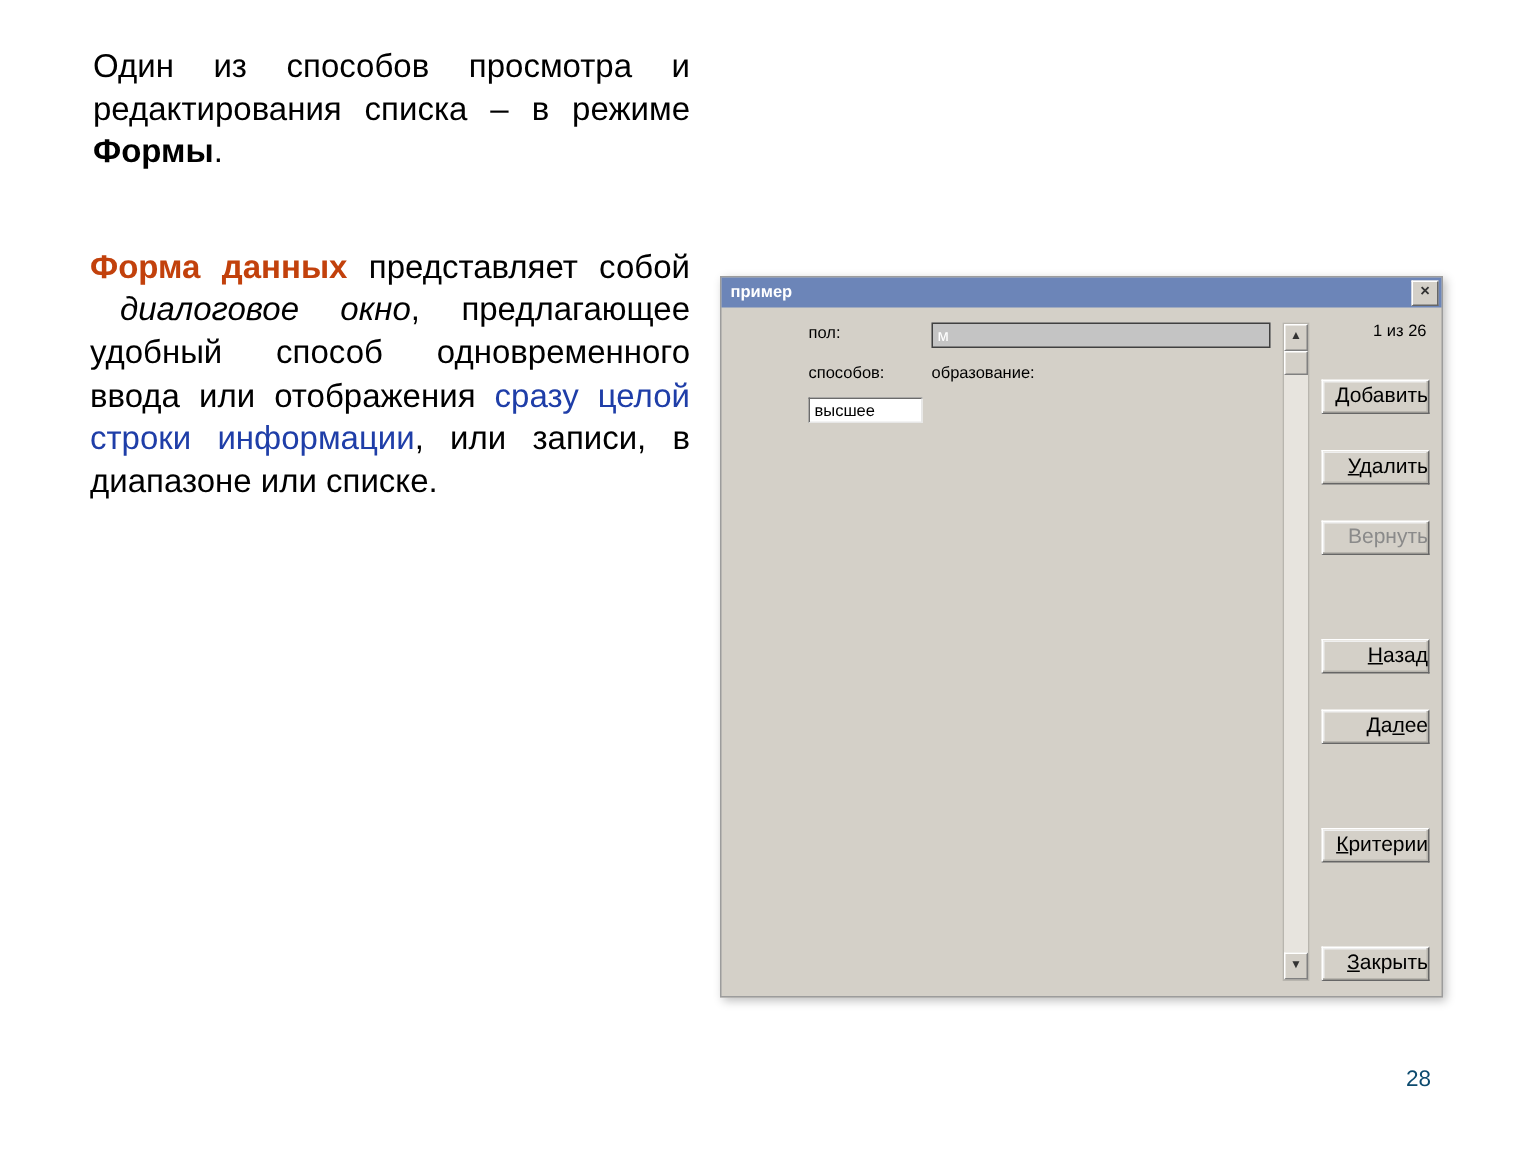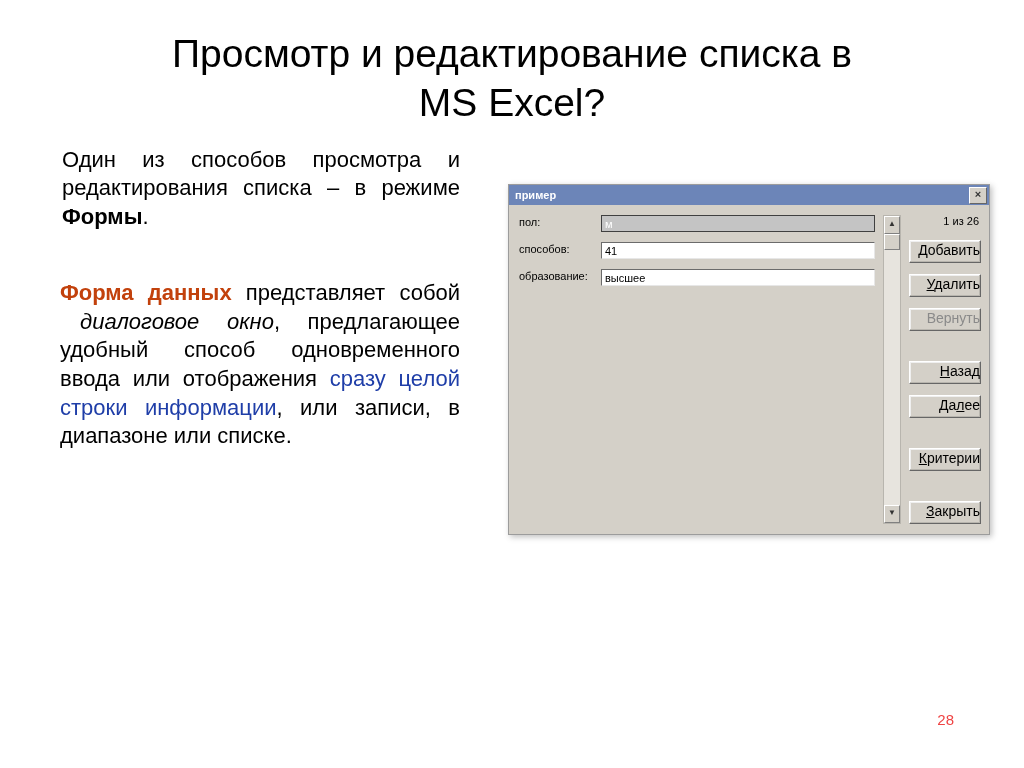--- a/index.html
+++ b/index.html
@@ -41,28 +41,28 @@
   }
   .bold { font-weight: 700; }
   .blue-bold { color: #c2410c; font-weight: 700; }
   .italic { font-style: italic; margin-left: 20px; }
   .blue { color: #1f3ea8; }
   .page-num {
     position: absolute;
     right: 70px;
     bottom: 40px;
     font-size: 15px;
-    color: #ef4444;
+    color: #0c4a6e;
     margin-top: 32px;
   }
 
   
   .dlg {
     position: absolute;
-    left: 508px;
+    left: 480px;
     top: 184px;
     width: 480px;
     background: #d4d0c8;
     border: 1px solid #9c9c9c;
     box-shadow: 2px 2px 6px rgba(0,0,0,.25);
     font-family: Tahoma, Arial, sans-serif;
     font-size: 11px;
     color: #000;
   }
   .dlg-title {
@@ -94,20 +94,21 @@
     min-height: 240px;
     align-items: flex-start;
   }
   .fields {
     flex: 1;
     display: grid;
     grid-template-columns: 76px 1fr;
     column-gap: 6px;
     row-gap: 10px;
     align-content: start;
+    margin-left: 48px;
   }
   .fld-label {
     font-size: 11px;
     padding-top: 1px;
   }
   .fld-input {
     height: 17px;
     background: #fff;
     border: 1px solid #808080;
     border-top-color: #6b6b6b; border-left-color: #6b6b6b;
@@ -148,21 +149,21 @@
     position: absolute; top: 0; left: 0; right: 0;
     height: 14px;
     background: #d4d0c8;
     border: 1px solid #fff;
     border-right-color: #808080; border-bottom-color: #808080;
   }
   .btns {
     width: 72px;
     display: flex;
     flex-direction: column;
-    gap: 11px;
+    gap: 24px;
   }
   .counter {
     text-align: right;
     font-size: 11px;
     padding: 0 2px 2px 0;
   }
   .win-btn {
     height: 21px;
     background: #d4d0c8;
     border: 1px solid #fff;
@@ -174,24 +175,20 @@
     cursor: default;
   }
   .win-btn.disabled { color: #8a8a8a; }
   .ul { text-decoration: underline; }
   .gap { height: 8px; }
 </style>
 </head>
 <body>
 
 <div class="slide">
-  <h1 class="title">
-    <span>Просмотр и редактирование списка в</span>
-    <span class="title-sub">MS Excel?</span>
-  </h1>
 
   <div class="body-col">
     <p class="para1">
       <span>Один из способов просмотра и редактирования списка – в режиме </span><span class="bold">Формы</span><span>.</span>
     </p>
 
     <p class="para2">
       <span class="blue-bold">Форма данных</span><span> представляет собой </span><span class="italic">диалоговое окно</span><span>, предлагающее удобный способ одновременного ввода или отображения </span><span class="blue">сразу целой строки информации</span><span>, или записи, в диапазоне или списке.</span>
     </p>
   </div>
@@ -200,21 +197,20 @@
     <div class="dlg-title">
       <span>пример</span>
       <div class="dlg-close">×</div>
     </div>
     <div class="dlg-body">
       <div class="fields">
         <div class="fld-label">пол:</div>
         <div class="fld-input sel">м</div>
 
         <div class="fld-label">способов:</div>
-        <div class="fld-input">41</div>
 
         <div class="fld-label">образование:</div>
         <div class="fld-input">высшее</div>
       </div>
 
       <div class="scrollbar">
         <div class="sb-btn">▲</div>
         <div class="sb-track">
           <div class="sb-thumb"></div>
         </div>

